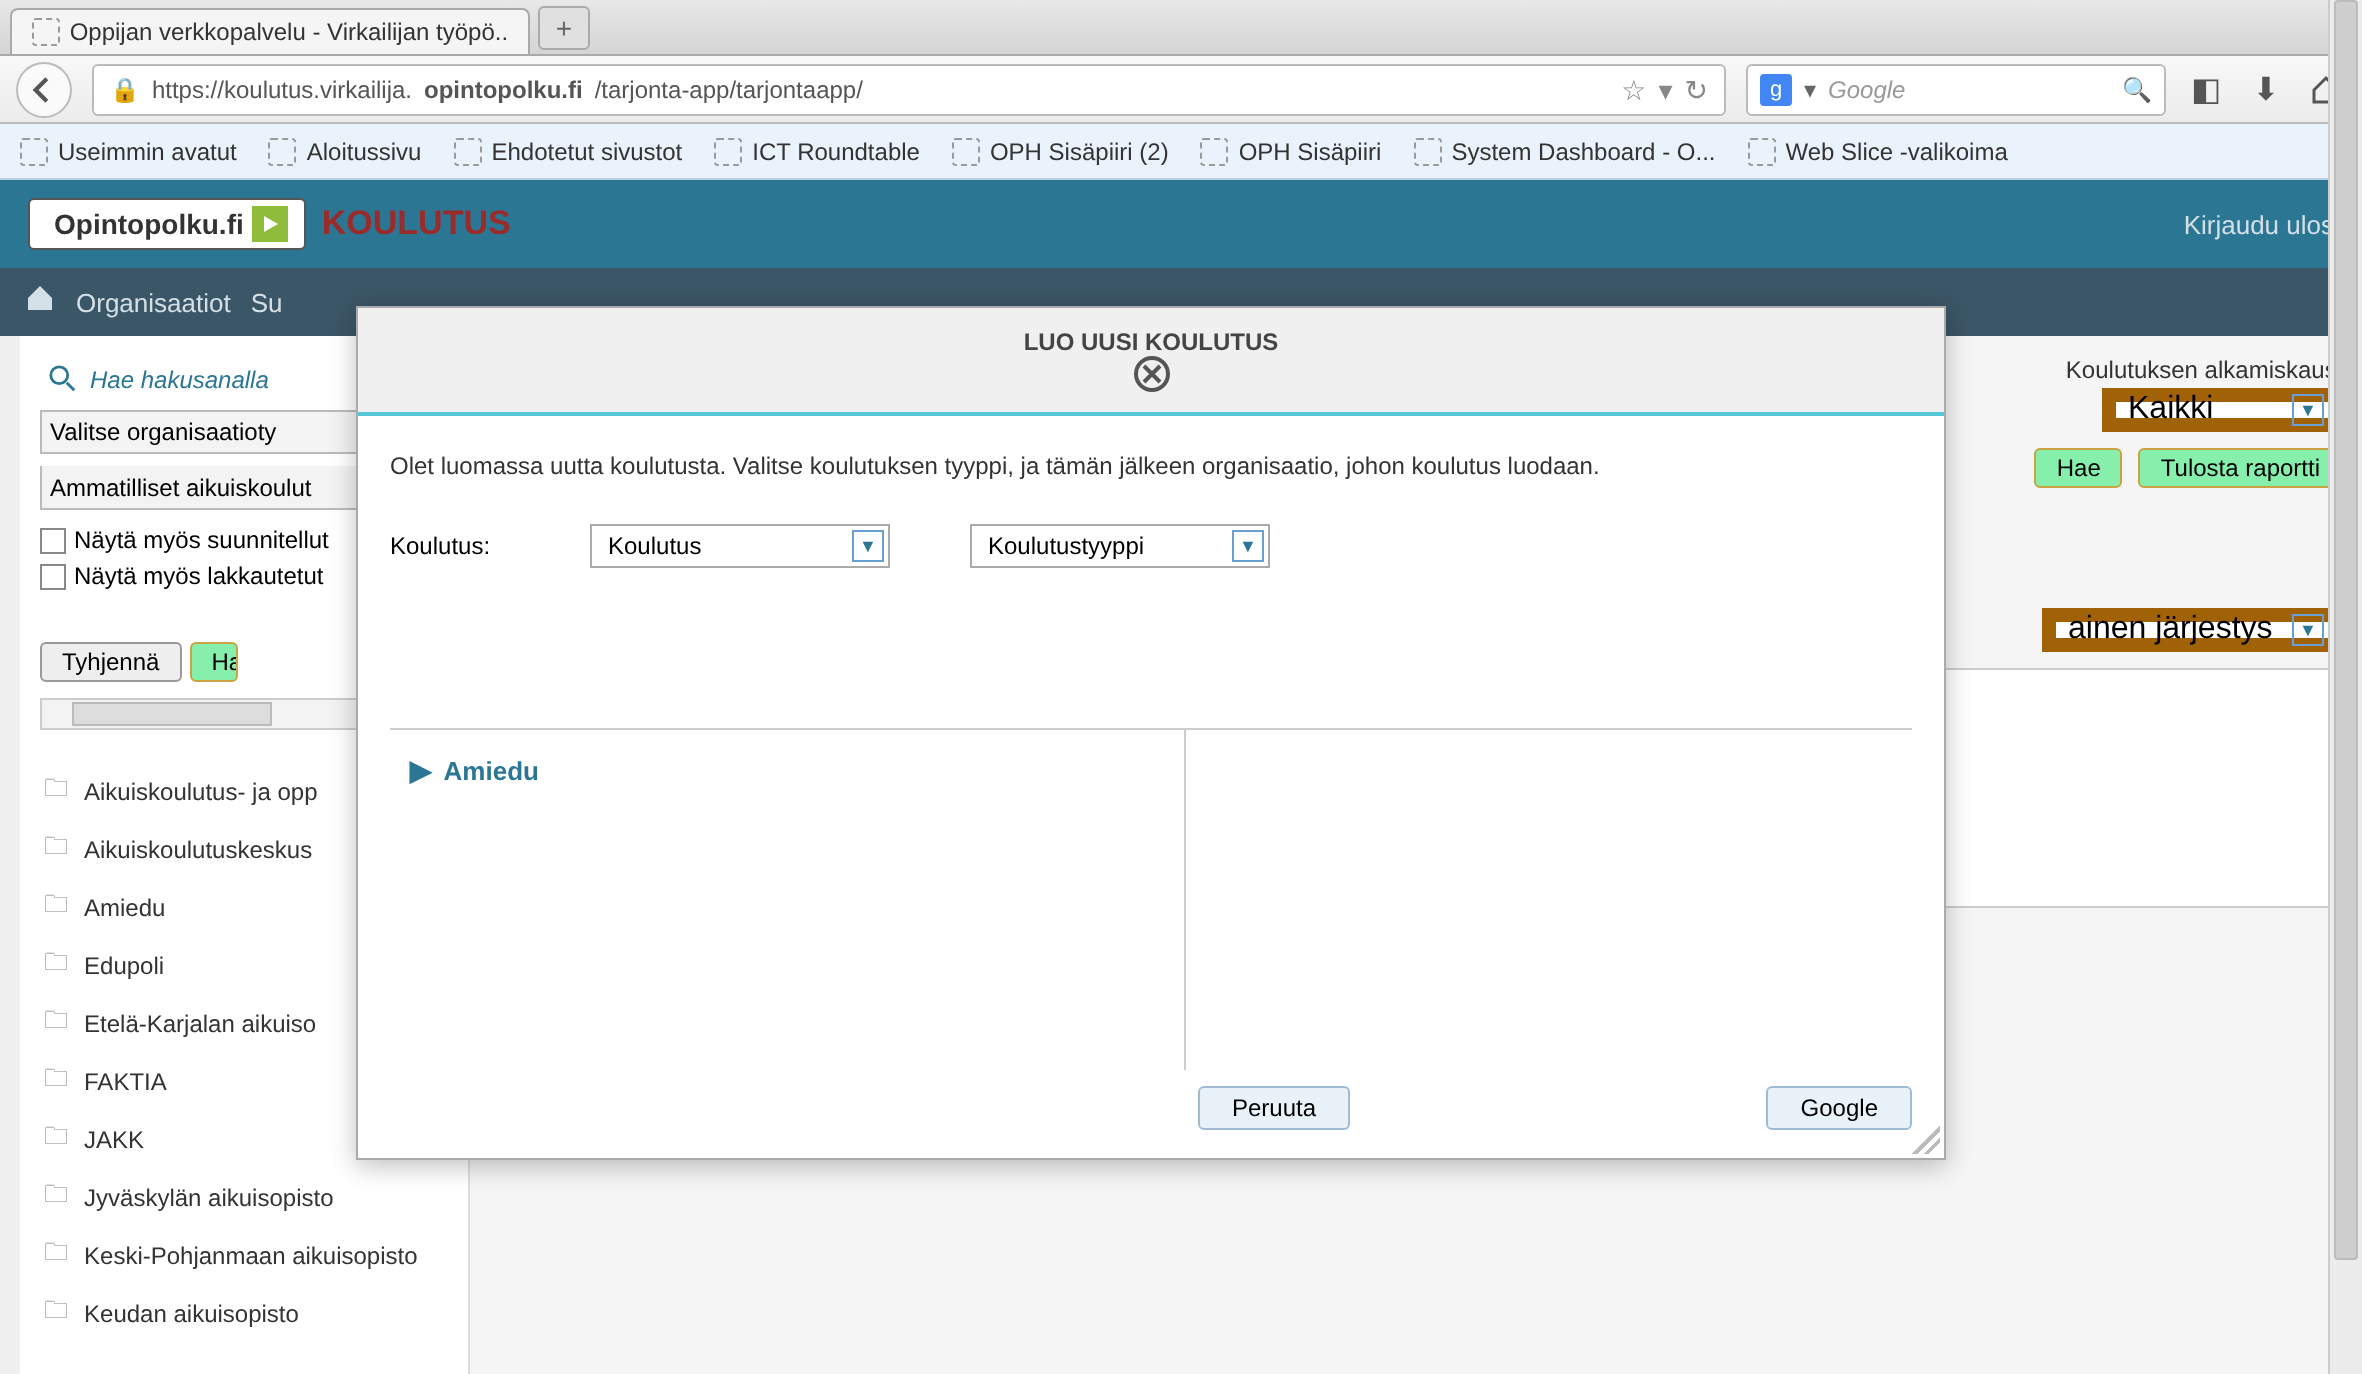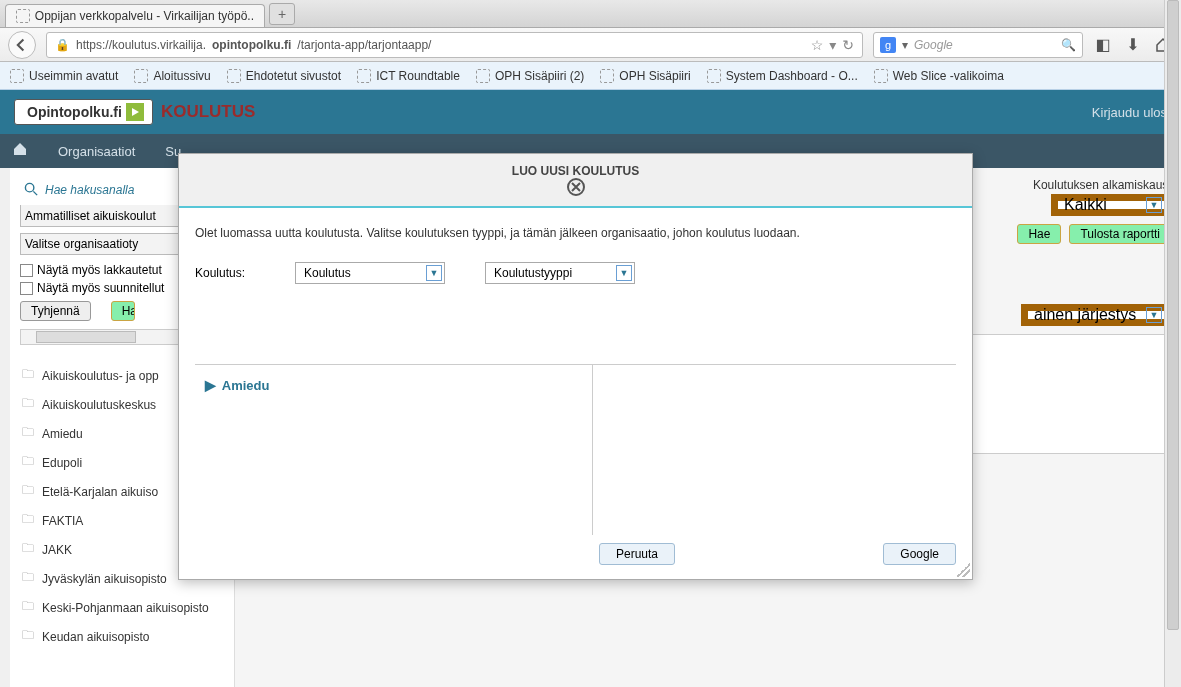--- a/index.html
+++ b/index.html
@@ -26,36 +26,36 @@
 .bm-icon { width:14px; height:14px; border:1px dashed #999; border-radius:2px;}
 
 
 .app-header { height:44px; background:#2b7693; display:flex; align-items:center; padding:0 14px; justify-content:space-between;}
 .logo-area { display:flex; align-items:center; gap:8px;}
 .logo { background:#fff; padding:3px 8px 3px 12px; border-radius:3px; border:1px solid #555; display:flex; align-items:center; gap:4px; font-size:14px; font-weight:bold; color:#333;}
 .logo-play { width:18px; height:18px; background:#8fbc3b; display:flex; align-items:center; justify-content:center;}
 .app-name { color:#9a2b2b; font-size:17px; font-weight:bold;}
 .logout { color:#d4e0e8; font-size:13px; cursor:pointer;}
 
-.app-nav { height:34px; background:#3b5666; display:flex; align-items:center; padding:0 12px; gap:30px; color:#d4e0e8; font-size:13px;}
+.app-nav { height:34px; background:#3b5666; display:flex; align-items:center; padding:0 12px; gap:10px; color:#d4e0e8; font-size:13px;}
 .nav-home { font-size:16px;}
 .nav-item { cursor:pointer;}
 
 
 .content { position:absolute; top:168px; left:10px; right:0; bottom:0; background:#f5f5f5; display:flex;}
 .left-col { width:225px; padding:10px; background:#fff; border-right:1px solid #ddd; overflow:hidden;}
 .search-field { display:flex; align-items:center; gap:6px; color:#2b7693; font-size:12px; padding:4px 0 8px 4px;font-style:italic;}
 .search-icon-svg { width:15px; height:15px;}
 .sel { width:100%; border:1px solid #bbb; background:#f3f3f3; height:22px; font-size:12px; padding:0 4px; margin-bottom:6px; display:flex; align-items:center; justify-content:space-between;}
 .sel-arr { width:16px; height:16px; background:#e4e4e4; border:1px solid #8a8aff; display:flex; align-items:center; justify-content:center; color:#33f; font-size:9px;}
 .cb-row { font-size:12px; display:flex; align-items:center; gap:4px; padding:2px 0;}
 .cb { width:13px; height:13px; border:1px solid #888; background:#fff;}
 .btn-sm { border:1px solid #999; border-radius:3px; padding:2px 10px; font-size:12px; background:#eee; cursor:pointer; display:inline-block;}
 .btn-yellow { background:#86efac; border-color:#caa443;}
-.btn-row { display:flex; gap:20px; margin-top:4px;}
+.btn-row { display:flex; gap:4px; margin-top:24px;}
 .hscroll { height:16px; border:1px solid #ccc; background:#f3f3f3; margin-top:8px; position:relative;}
 .hscroll-thumb { position:absolute; left:15px; top:1px; bottom:1px; width:100px; background:#ddd; border:1px solid #bbb;}
 .folder-list { margin-top:16px; font-size:12px;}
 .folder { display:flex; align-items:center; gap:8px; padding:4px 2px; color:#333; cursor:pointer;}
 .folder-icon { color:#888;}
 
 .right-col { flex:1; padding:10px 10px 0 30px; position:relative;}
 .filter-row { display:flex; justify-content:flex-end; align-items:center; gap:10px; font-size:12px;}
 .filter-label { color:#333;}
 .sel2 { width:120px; height:22px; border:7px solid #a16207; background:#fff; display:flex; align-items:center; justify-content:space-between; padding:0 2px 0 6px;}
@@ -190,34 +190,34 @@
 
 <div class="content">
   <div class="left-col">
     <div class="search-field">
       <svg class="search-icon-svg" viewBox="0 0 16 16">
           <circle cx="6" cy="6" r="4.5" stroke="#2b7693" fill="none" stroke-width="1.5"></circle>
           <line x1="10" y1="10" x2="14" y2="14" stroke="#2b7693" stroke-width="1.5"></line>
         </svg>
       <span>Hae hakusanalla</span>
     </div>
-    <div class="sel clip" style="border-top:none">
-      <span>Ammatilliset aikuiskoulut</span>
-    </div>
     <div class="sel clip">
       <span>Valitse organisaatioty</span>
       <span class="sel-arr">▼</span>
     </div>
+    <div class="sel clip" style="border-top:none">
+      <span>Ammatilliset aikuiskoulut</span>
+    </div>
+    <div class="cb-row">
+        <span class="cb"></span>
+        <span>Näytä myös suunnitellut</span>
+      </div>
     <div class="cb-row">
         <span class="cb"></span>
         <span>Näytä myös lakkautetut</span>
-      </div>
-    <div class="cb-row">
-        <span class="cb"></span>
-        <span>Näytä myös suunnitellut</span>
       </div>
     <div class="btn-row">
       <span class="btn-sm">Tyhjennä</span>
       <span class="btn-sm btn-yellow clip" style="width:24px">Ha</span>
     </div>
     <div class="hscroll">
         <div class="hscroll-thumb"></div>
       </div>
     <div class="folder-list">
       <div class="folder clip">

